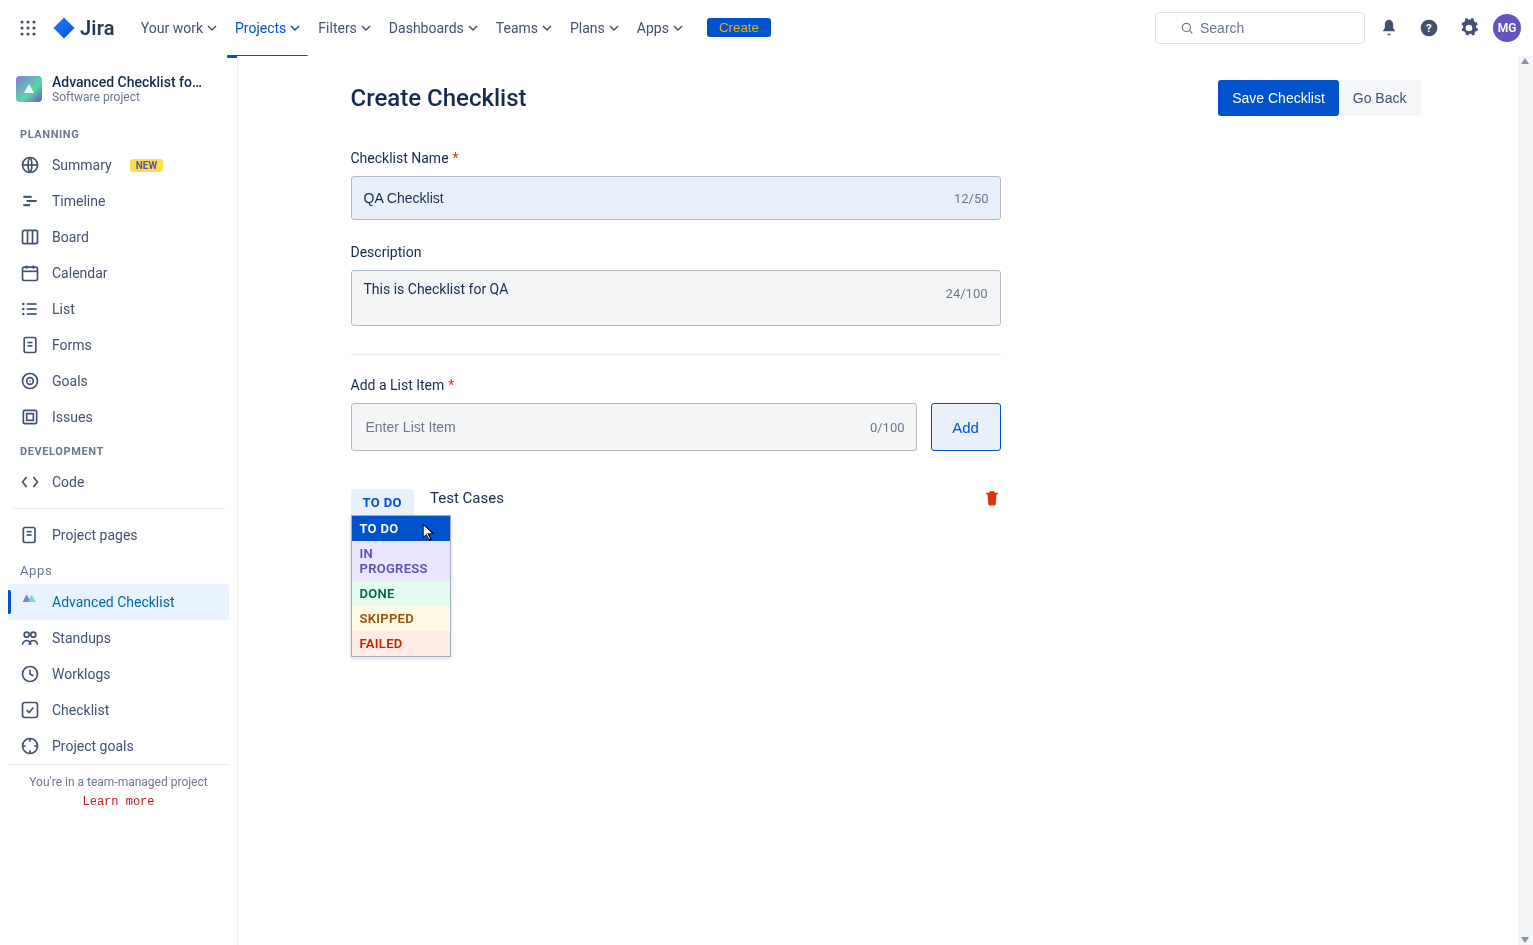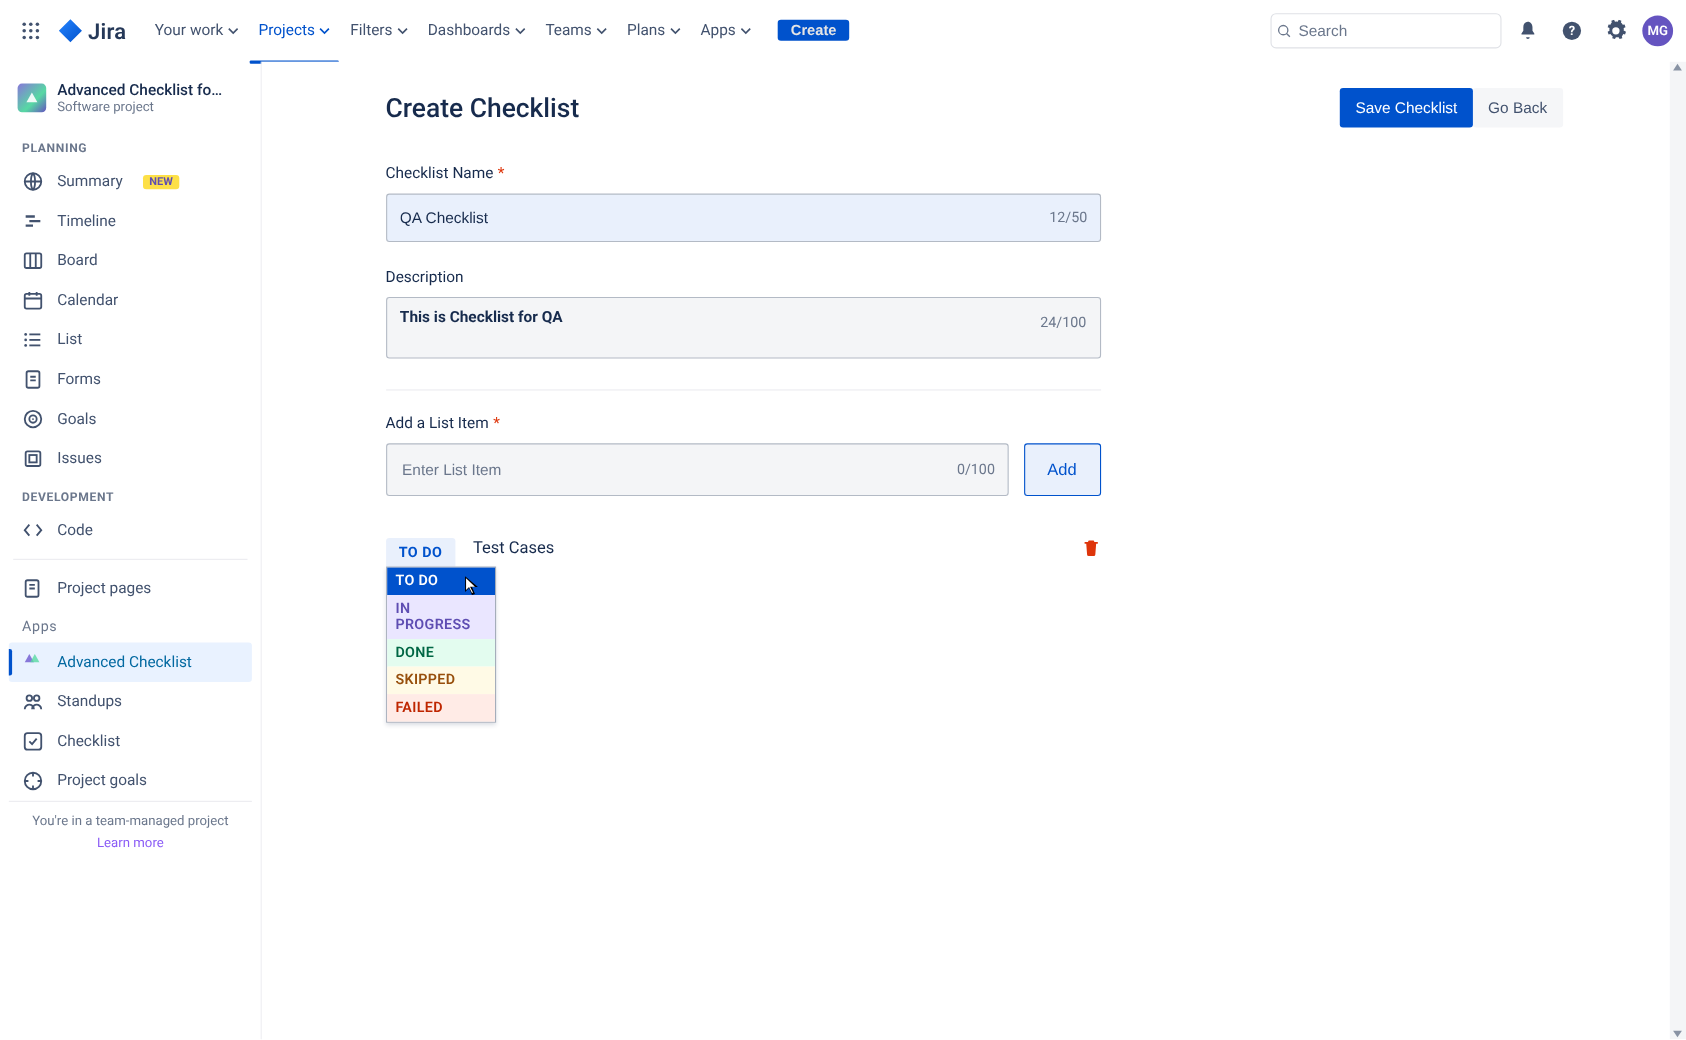--- a/index.html
+++ b/index.html
@@ -8,60 +8,60 @@
 .topnav-left { display: flex; align-items: center; gap: 4px; }
 .app-switcher { width: 32px; height: 32px; display:flex; align-items:center; justify-content:center; border-radius:3px; color:#42526E; }
 .jira-logo { display:flex; align-items:center; gap:4px; margin: 0 8px 0 4px; }
 .jira-logo svg { width:24px; height:24px; }
 .jira-logo-text { font-weight:600; font-size:20px; color:#253858; letter-spacing:0.2px;}
 .nav-items { display:flex; align-items:center; gap:2px; margin-left:6px; }
 .nav-item { padding: 6px 8px; color:#42526E; display:flex; align-items:center; gap:4px; border-radius:3px; cursor:pointer; position:relative; }
 .nav-item.active { color:#0052CC; }
 .nav-item.active::after { content:""; position:absolute; left:0; right:0; bottom:-16px; height:3px; background:#0052CC; border-radius:1px; }
 .chevron { width:10px; height:10px; }
-.btn-create { background:#0052CC; color:#e5e5e5; padding:2px 12px; border:none; border-radius:3px; font-weight:700; margin-left:12px; cursor:pointer; }
+.btn-create { background:#0052CC; color:#eab308; padding:2px 12px; border:none; border-radius:3px; font-weight:400; margin-left:12px; cursor:pointer; }
 .topnav-right { margin-left:auto; display:flex; align-items:center; gap:8px; }
-.search-box { display:flex; align-items:center; border:1px solid #DFE1E6; border-radius:5px; padding:4px 4px; width:210px; height:32px; color:#6B778C; background:#fff; }
+.search-box { display:flex; align-items:center; border:1px solid #DFE1E6; border-radius:5px; padding:4px 24px; width:210px; height:32px; color:#6B778C; background:#fff; }
 .search-box input { border:none; outline:none; font-size:14px; width:100%; color:#172B4D; }
 .search-box input::placeholder { color:#6B778C; }
 .icon-btn { width:32px; height:32px; display:flex; align-items:center; justify-content:center; color:#42526E; border-radius:50%; cursor:pointer; }
 .avatar { width:28px; height:28px; border-radius:50%; background:#6554C0; color:#fff; display:flex; align-items:center; justify-content:center; font-size:12px; font-weight:600; }
 .layout { display:flex; height: calc(100vh - 56px); }
 .sidebar { width:238px; border-right:1px solid #EBECF0; padding: 14px 8px 8px 8px; overflow-y:auto; position:relative; }
 .project-head { display:flex; align-items:center; gap:10px; padding: 4px 8px 14px 8px; }
 .project-icon { width:26px; height:26px; border-radius:4px; background:linear-gradient(135deg,#8777D9, #57D9A3 60%, #6554C0); display:flex; align-items:center; justify-content:center; }
 .project-title { font-weight:500; font-size:14px; color:#172B4D; white-space:nowrap; overflow:hidden; text-overflow:ellipsis; max-width:150px;}
 .project-sub { font-size:12px; color:#6B778C; }
 .section-label { font-size:11px; font-weight:700; color:#6B778C; letter-spacing:0.6px; padding: 10px 12px 6px; }
 .side-item { display:flex; align-items:center; gap:12px; padding:8px 12px; color:#42526E; border-radius:3px; cursor:pointer; }
 .side-item svg { width:20px; height:20px; flex-shrink:0; }
 .side-item.selected { background:#E9F2FF; color:#0052CC; }
 .side-item.selected .side-label { color:#0369a1; }
 .side-item.selected::before { content:""; position:absolute; left:0; width:3px; height:24px; background:#0052CC; border-radius:0 2px 2px 0;}
 .side-item { position:relative;align-items:center; }
 .badge-new { background:#fde047; color:#5E4DB2; font-size:10px; font-weight:700; padding:1px 6px; border-radius:3px; margin-left:6px;}
 .sidebar-divider { height:1px; background:#EBECF0; margin: 8px 4px; }
 .sidebar-footer { border-top:1px solid #EBECF0; padding:10px; text-align:center; color:#6B778C; font-size:12px; position:sticky; bottom:0; background:#fff;}
-.sidebar-footer a { color:#8b5cf6; text-decoration:none; display:block; margin-top:6px; }
+.sidebar-footer a { color:#b91c1c; text-decoration:none; display:block; margin-top:6px;font-family:Liberation Mono, monospace; }
 .main { flex:1; overflow:auto; background:#fff; }
 .content { max-width: 1130px; margin:0 auto; padding: 24px 30px 40px 30px; position:relative;}
 .page-head { display:flex; align-items:center; justify-content:space-between; margin-bottom:34px; }
 .page-title { font-size:24px; font-weight:500; color:#172B4D; }
 .page-actions { display:flex; }
 .btn-primary { background:#0052CC; color:#fff; border:none; padding:10px 14px; border-radius:3px; font-weight:500; cursor:pointer; font-size:14px;}
 .btn-neutral { background:#091E420A; color:#42526E; border:none; padding:10px 14px; border-radius:3px; font-weight:500; cursor:pointer; font-size:14px;}
 .form-area { max-width:650px; }
 .field-label { font-size:14px; color:#172B4D; font-weight:400; margin-bottom:10px; display:flex; gap:4px;}
 .required { color:#DE350B; }
 .input-wrap { position:relative; }
 .text-input { width:100%; border:1px solid #B3BAC5; border-radius:3px; padding: 12px 60px 12px 12px; font-size:14px; background:#E9F0FC; color:#172B4D;}
 .text-input.name { height:44px; }
 .char-count { position:absolute; right:12px; top:50%; transform:translateY(-50%); color:#6B778C; font-size:13px;}
 .textarea-wrap { border:1px solid #B3BAC5; border-radius:3px; background:#F4F5F7; padding:10px 12px 28px 12px; position:relative;}
-.textarea-value { color:#172B4D; font-size:14px;font-weight:bold; }
+.textarea-value { color:#172B4D; font-size:14px; }
 .textarea-count { position:absolute; right:12px; bottom:24px; color:#6B778C; font-size:13px; }
 .section-gap { margin-top:24px; }
 .hr-divider { height:1px; background:#EBECF0; margin:28px 0 22px; }
 .add-row { display:flex; gap:14px; align-items:stretch; }
 .add-input-wrap { flex:1; position:relative; }
 .add-input { width:100%; height:48px; border:1px solid #B3BAC5; border-radius:3px; padding: 0 60px 0 14px; font-size:14px; background:#F4F5F7; }
 .add-input::placeholder { color:#6B778C; }
 .add-count { position:absolute; right:12px; top:50%; transform:translateY(-50%); color:#6B778C; font-size:13px; }
 .btn-add { width:70px; background:#E9F0FC; border:1px solid #0052CC; border-radius:3px; color:#0052CC; font-weight:500; cursor:pointer; font-size:15px;}
 .list-row { display:flex; align-items:flex-start; gap:16px; margin-top:38px; }
@@ -304,20 +304,27 @@
         <div class="side-item">
           <svg viewBox="0 0 24 24" style="color:#42526E">
             <circle cx="8" cy="8" r="3" fill="none" stroke="currentColor" stroke-width="2"></circle>
             <circle cx="16" cy="8" r="3" fill="none" stroke="currentColor" stroke-width="2"></circle>
             <path d="M3 20c0-3 3-5 5-5s5 2 5 5M11 20c0-3 3-5 5-5s5 2 5 5" fill="none" stroke="currentColor" stroke-width="2"></path>
           </svg>
           <span class="side-label">Standups</span>
         </div>
         <div class="side-item">
           <svg viewBox="0 0 24 24" style="color:#42526E">
+            <circle cx="12" cy="12" r="9" fill="none" stroke="currentColor" stroke-width="2"></circle>
+            <path d="M12 7v5l4 2" fill="none" stroke="currentColor" stroke-width="2"></path>
+          </svg>
+          <span class="side-label">Worklogs</span>
+        </div>
+        <div class="side-item">
+          <svg viewBox="0 0 24 24" style="color:#42526E">
             <rect x="3" y="3" width="18" height="18" rx="3" fill="none" stroke="currentColor" stroke-width="2"></rect>
             <path d="M8 12l3 3 5-6" fill="none" stroke="currentColor" stroke-width="2"></path>
           </svg>
           <span class="side-label">Checklist</span>
         </div>
         <div class="side-item">
           <svg viewBox="0 0 24 24" style="color:#42526E">
             <circle cx="12" cy="12" r="9" fill="none" stroke="currentColor" stroke-width="2"></circle>
             <path d="M12 3v4M12 17v4M3 12h4M17 12h4" stroke="currentColor" stroke-width="2"></path>
           </svg>

